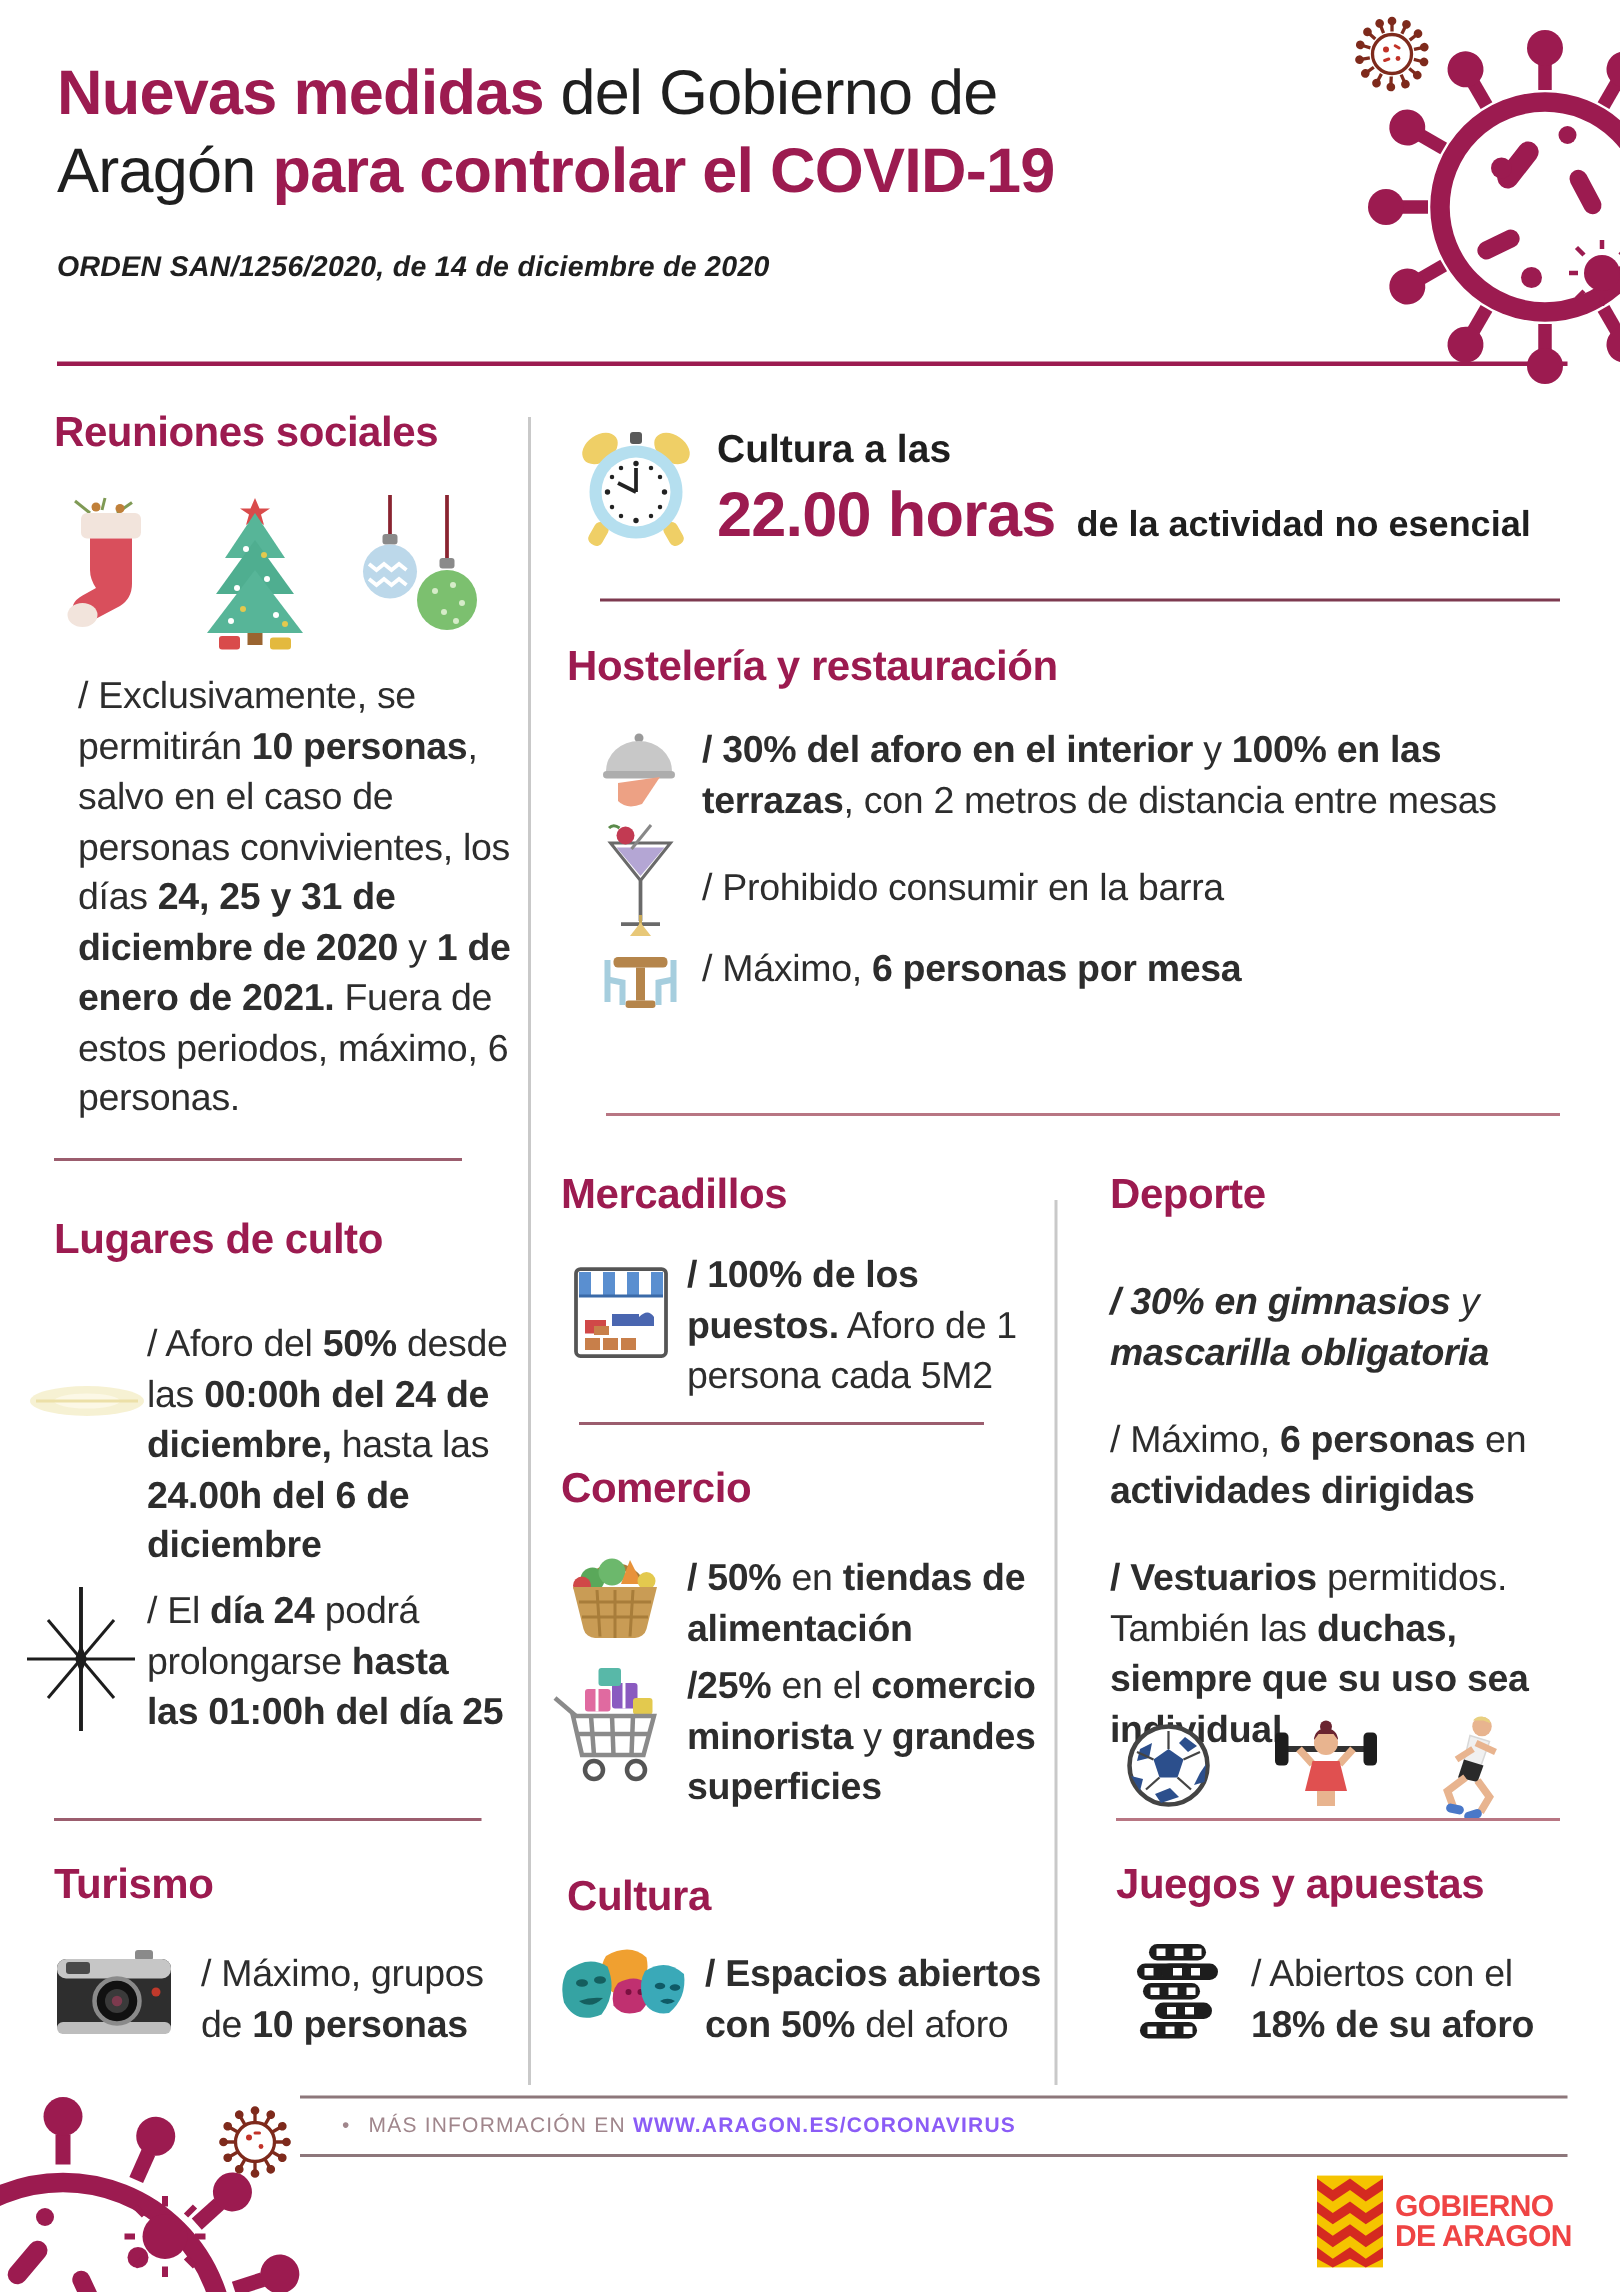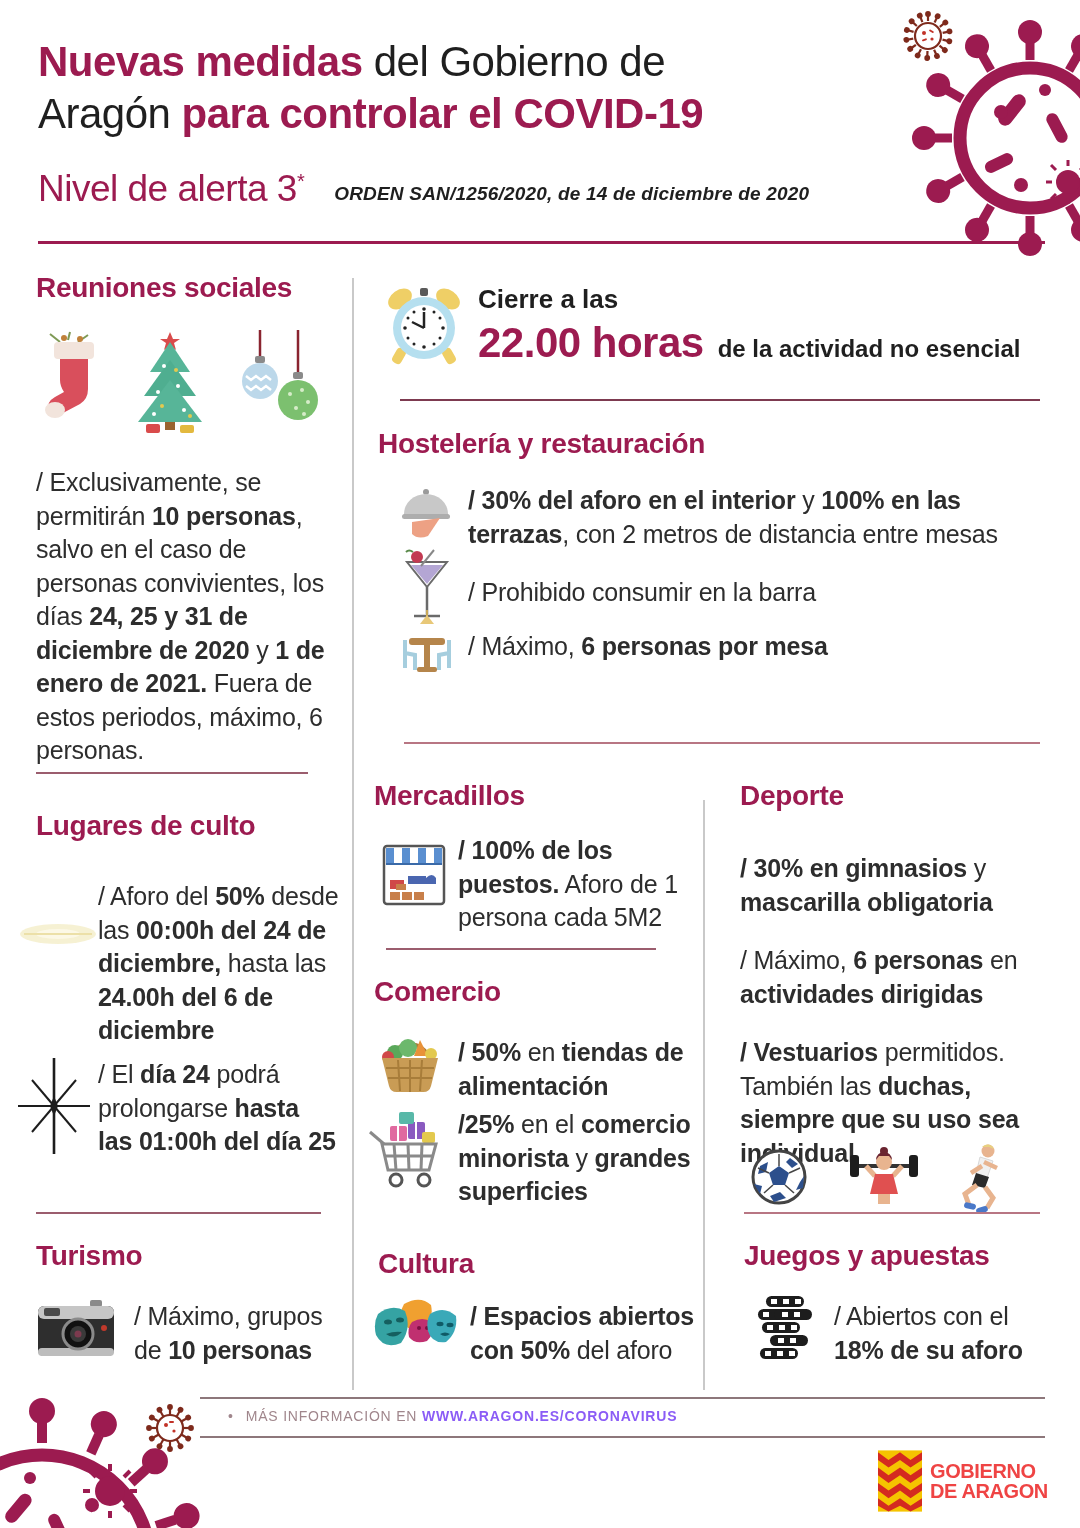--- a/index.html
+++ b/index.html
@@ -39,21 +39,20 @@
 </style>
 </head>
 <body>
 
 <div class="page">
 
   <div class="abs title" style="left:38px;top:36px;width:830px;"><span class="accent">Nuevas medidas</span><span class="plain"> del Gobierno de
 Aragón </span><span class="accent">para controlar el COVID-19</span></div>
 
   <div class="abs alert-row" style="left:38px;top:168px;">
-    <div class="alert"><span>Nivel de alerta 3</span><sup>*</sup></div>
     <div class="order">ORDEN SAN/1256/2020, de 14 de diciembre de 2020</div>
   </div>
 
   <div class="abs hr-accent" style="left:38px;top:241px;width:1007px;"></div>
 
   <svg class="abs" style="right:0;top:0;" width="225" height="268" viewBox="0 0 225 268">
     <g stroke="#9c1b50" fill="#9c1b50">
       <circle cx="175" cy="138" r="70" fill="#fff" stroke-width="13"></circle>
       <g>
         <g transform="rotate(0 175 138)">
@@ -248,21 +247,21 @@
       <g fill="#d6ecc9">
           <circle cx="50" cy="64" r="2"></circle>
           <circle cx="62" cy="60" r="2"></circle>
           <circle cx="68" cy="72" r="2"></circle>
           <circle cx="56" cy="78" r="2"></circle>
           <circle cx="64" cy="84" r="2"></circle>
         </g>
     </svg>
   </div>
 
-  <div class="abs body-txt" style="left:36px;top:448px;width:302px;margin-top:18px;"><span>/ Exclusivamente, se permitirán </span><span class="b">10 personas</span><span>, salvo en el caso de personas convivientes, los días </span><span class="b">24, 25 y 31 de diciembre de 2020</span><span> y </span><span class="b">1 de enero de 2021.</span><span> Fuera de estos periodos, máximo, 6 personas.</span></div>
+  <div class="abs body-txt" style="left:52px;top:448px;width:302px;"><span>/ Exclusivamente, se permitirán </span><span class="b">10 personas</span><span>, salvo en el caso de personas convivientes, los días </span><span class="b">24, 25 y 31 de diciembre de 2020</span><span> y </span><span class="b">1 de enero de 2021.</span><span> Fuera de estos periodos, máximo, 6 personas.</span></div>
 
   <div class="abs hr" style="left:36px;top:772px;width:272px;"></div>
 
   <div class="abs sec-title" style="left:36px;top:810px;">Lugares de culto</div>
 
   <svg class="abs" style="left:18px;top:912px;" width="80" height="44" viewBox="0 0 80 44">
     <ellipse cx="40" cy="22" rx="38" ry="10" fill="#f5eecb" opacity="0.85"></ellipse>
     <ellipse cx="40" cy="22" rx="22" ry="5" fill="#fcf8e6"></ellipse>
     <line x1="6" y1="22" x2="74" y2="22" stroke="#ece0a8" stroke-width="2"></line>
   </svg>
@@ -316,21 +315,21 @@
       <circle cx="26" cy="36" r="1.5"></circle>
         <circle cx="58" cy="36" r="1.5"></circle>
         <circle cx="26" cy="56" r="1.5"></circle>
         <circle cx="58" cy="56" r="1.5"></circle>
     </g>
     <line x1="42" y1="46" x2="42" y2="30" stroke="#222" stroke-width="2.5"></line>
     <line x1="42" y1="46" x2="30" y2="40" stroke="#222" stroke-width="2.5"></line>
   </svg>
 
   <div class="abs" style="left:478px;top:284px;">
-    <div class="close-label">Cierre a las</div>
+    <div class="close-label">Cultura a las</div>
     <div class="close-row" style="margin-top:4px;">
       <span class="close-time">22.00 horas</span>
       <span class="close-rest">de la actividad no esencial</span>
     </div>
   </div>
 
   <div class="abs hr" style="left:400px;top:399px;width:640px;background:#7d3a50;"></div>
 
   <div class="abs sec-title" style="left:378px;top:428px;">Hostelería y restauración</div>
 
@@ -433,21 +432,21 @@
         <line x1="56" y1="36" x2="55" y2="62"></line>
       <line x1="18" y1="48" x2="66" y2="48"></line>
     </g>
     <circle cx="30" cy="72" r="6" fill="#fff" stroke="#555" stroke-width="3"></circle>
     <circle cx="58" cy="72" r="6" fill="#fff" stroke="#555" stroke-width="3"></circle>
   </svg>
   <div class="abs body-txt" style="left:458px;top:1108px;width:250px;"><span class="b">/25%</span><span> en el </span><span class="b">comercio minorista</span><span> y </span><span class="b">grandes superficies</span></div>
 
   <div class="abs sec-title" style="left:740px;top:780px;">Deporte</div>
 
-  <div class="abs body-txt" style="left:740px;top:852px;width:308px;"><span class="b">/ 30% en gimnasios</span><span> y </span><span class="b">mascarilla obligatoria</span></div>
+  <div class="abs body-txt" style="left:740px;top:852px;width:308px;font-style:italic;"><span class="b">/ 30% en gimnasios</span><span> y </span><span class="b">mascarilla obligatoria</span></div>
   <div class="abs body-txt" style="left:740px;top:944px;width:308px;"><span>/ Máximo, </span><span class="b">6 personas</span><span> en </span><span class="b">actividades dirigidas</span></div>
   <div class="abs body-txt" style="left:740px;top:1036px;width:318px;"><span class="b">/ Vestuarios</span><span> permitidos. También las </span><span class="b">duchas, siempre que su uso sea individual</span></div>
 
   <svg class="abs" style="left:750px;top:1148px;" width="58" height="58" viewBox="0 0 58 58">
     <circle cx="29" cy="29" r="26" fill="#fff" stroke="#444" stroke-width="3"></circle>
     <polygon points="29,18 39,25 35,37 23,37 19,25" fill="#2c4f8c"></polygon>
     <polygon points="10,18 18,14 16,24 8,26" fill="#2c4f8c"></polygon>
     <polygon points="40,10 48,16 42,20 36,14" fill="#2c4f8c"></polygon>
     <polygon points="50,34 54,28 53,40 46,42" fill="#2c4f8c"></polygon>
     <polygon points="20,48 30,44 36,50 24,54" fill="#2c4f8c"></polygon>

